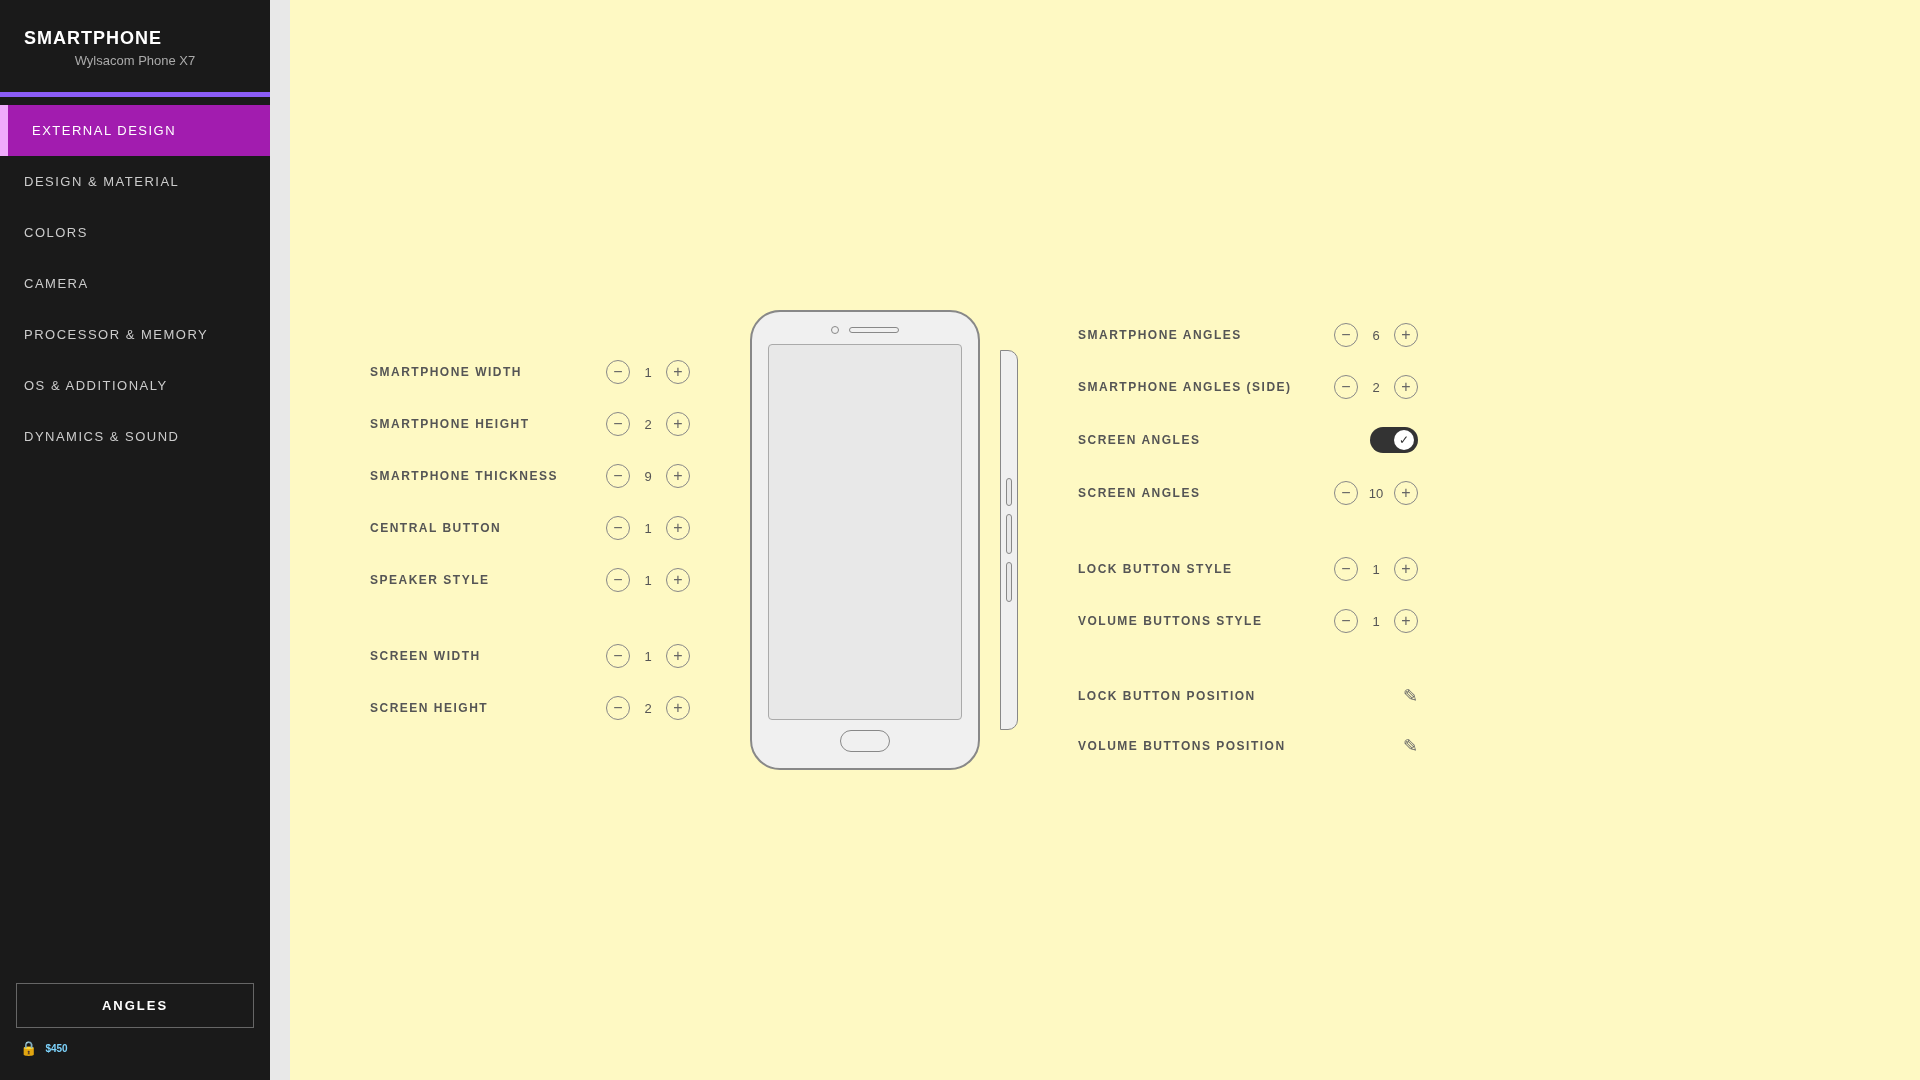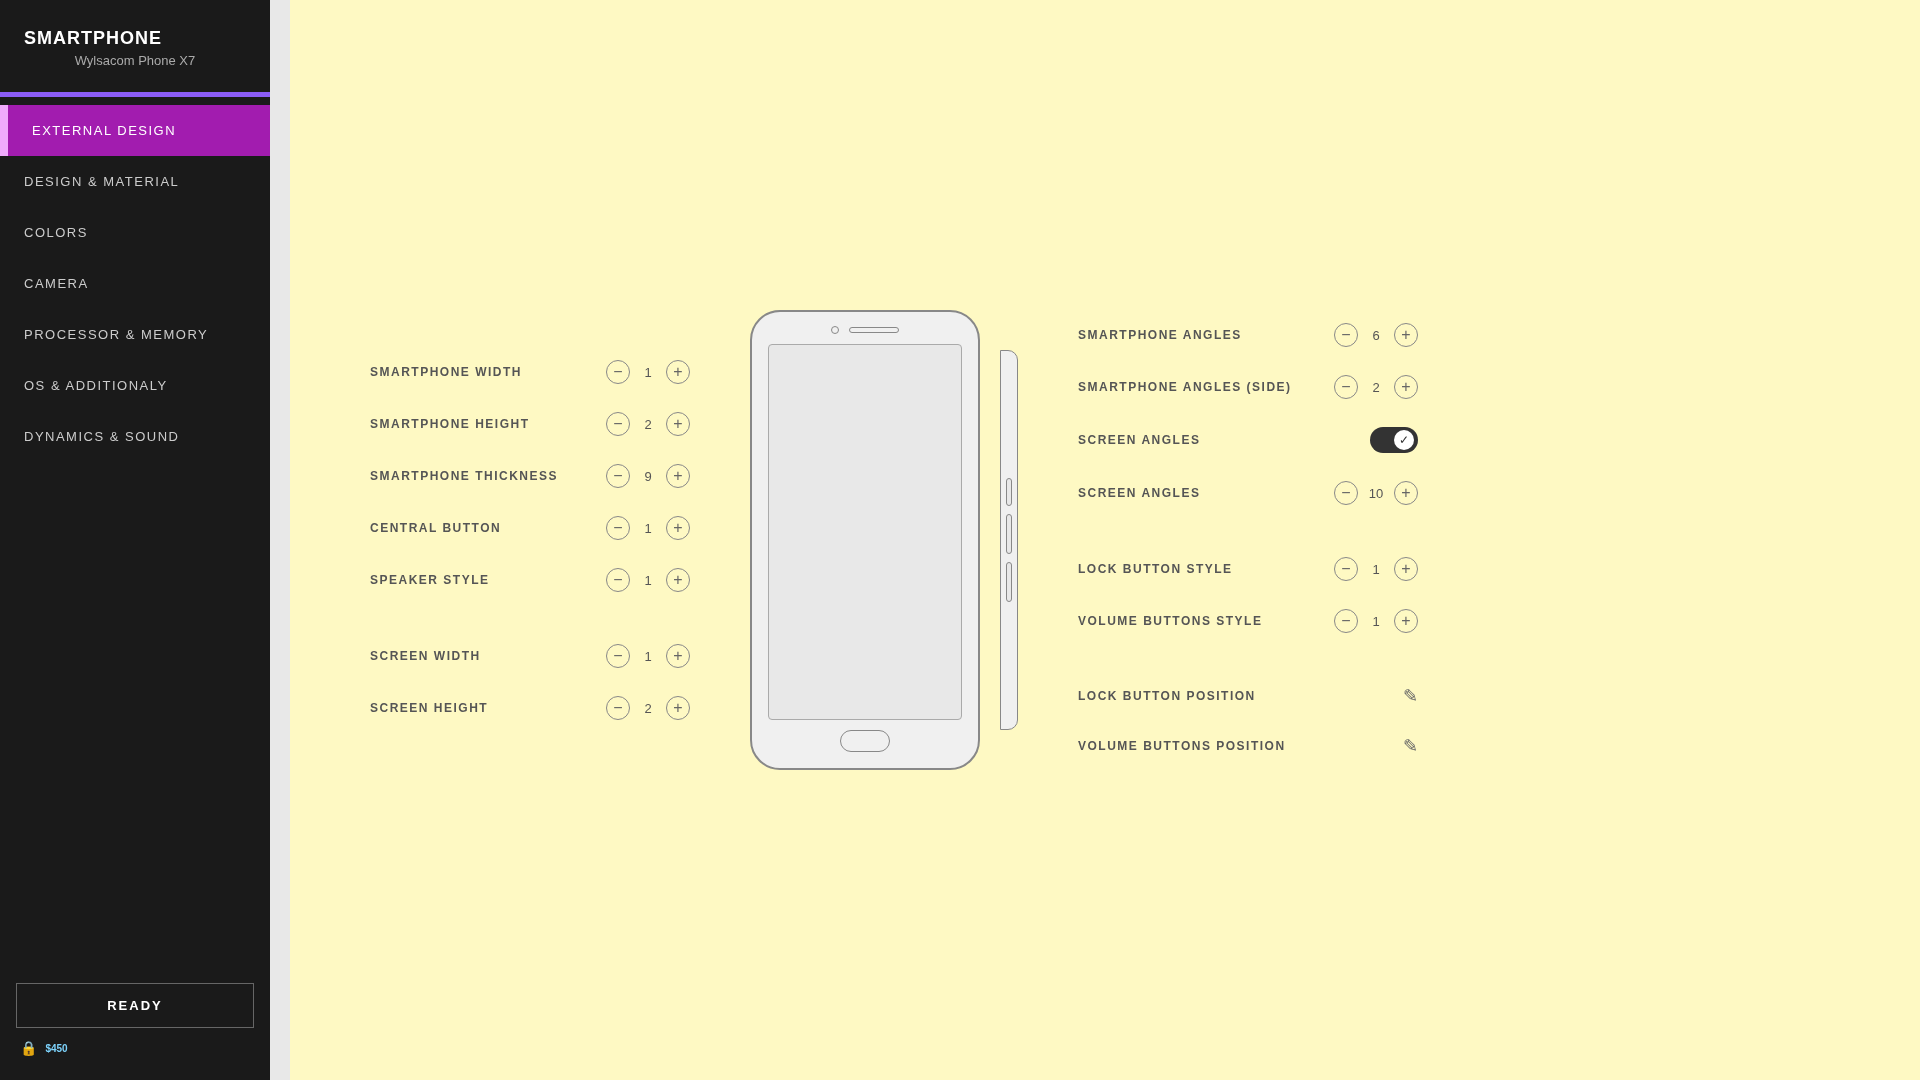--- a/index.html
+++ b/index.html
@@ -351,21 +351,21 @@
   <div class="nav-item active">EXTERNAL DESIGN</div>
       <div class="nav-item">DESIGN &amp; MATERIAL</div>
       <div class="nav-item">COLORS</div>
       <div class="nav-item">CAMERA</div>
       <div class="nav-item">PROCESSOR &amp; MEMORY</div>
       <div class="nav-item">OS &amp; ADDITIONALY</div>
       <div class="nav-item">DYNAMICS &amp; SOUND</div>
     </div>
 
   <div id="sidebar-footer">
-    <button id="ready-button">READY</button>
+    <button id="ready-button">ANGLES</button>
     <div id="price-row">
       <span id="price-icon">🔒</span>
       <span id="price-value">$450</span>
     </div>
   </div>
 </div>
 
 <div id="main">
   <div id="content-area">
 

